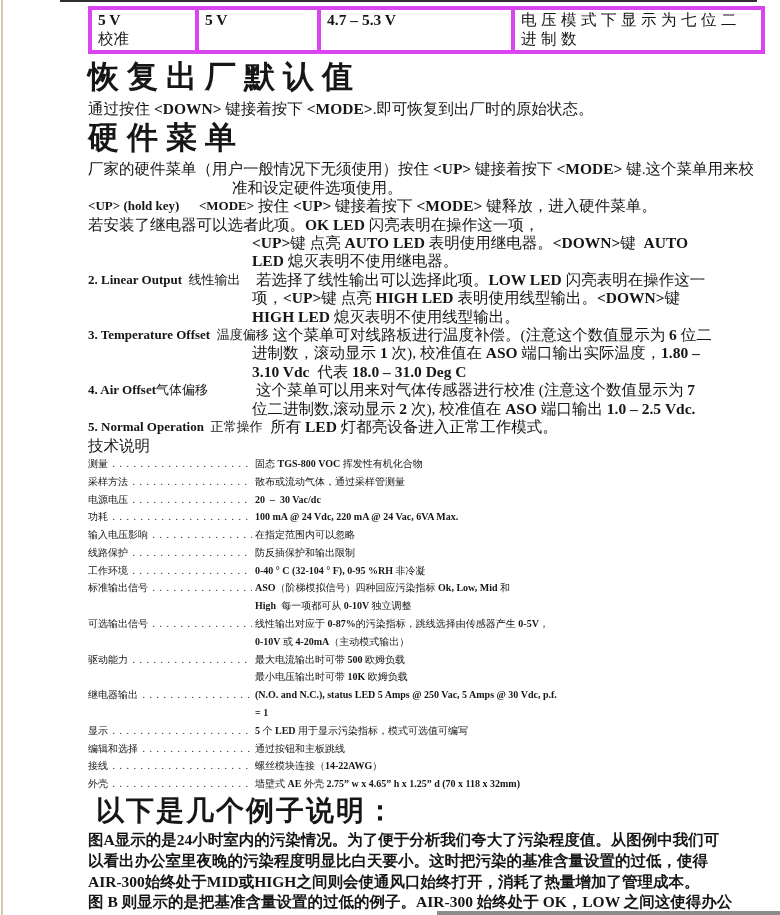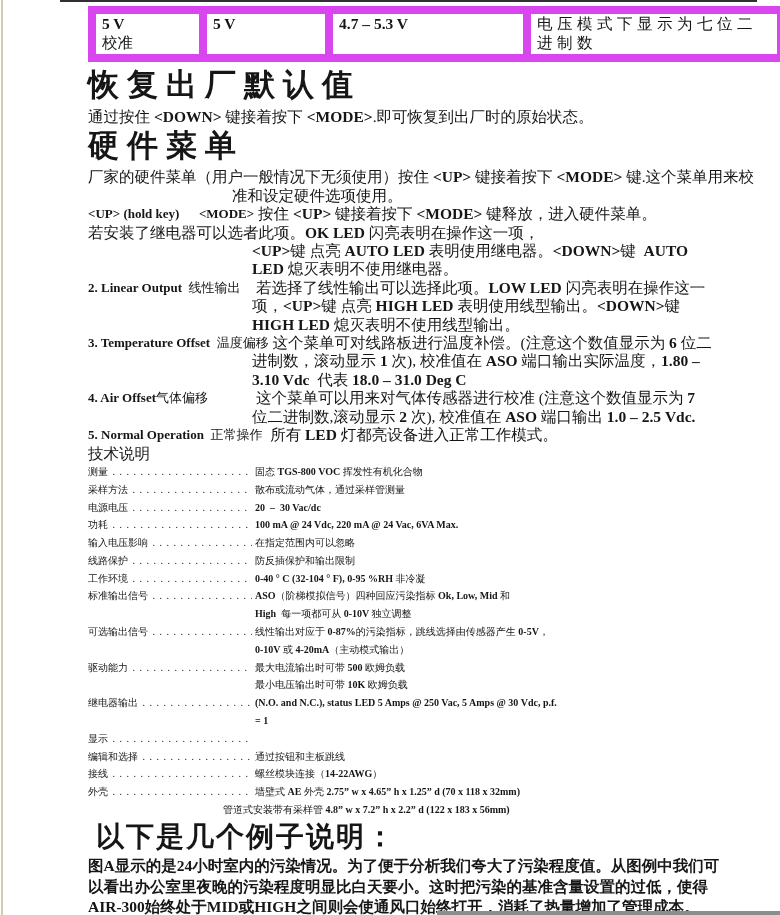--- a/index.html
+++ b/index.html
@@ -8,21 +8,21 @@
     background:#ffffff;color:#161616;
     font-family:"Liberation Serif","DejaVu Serif",serif;
   }
   b{font-weight:700;}
   .edge-line{position:absolute;left:1px;top:0;width:2px;height:915px;background:#d9c9ac;}
   .top-rule{position:absolute;left:60px;top:0;width:697px;height:2px;background:#303030;}
   .bottom-bar{position:absolute;left:437px;top:911px;width:343px;height:4px;background:#8d8d8d;}
   .content{position:absolute;left:88px;top:6px;width:687px;}
 
   table.cal{border-collapse:collapse;table-layout:fixed;width:667px;}
-  table.cal td{border:8px solid #d946ef;padding:1px 6px 2px;vertical-align:top;}
+  table.cal td{border:4px solid #d946ef;padding:1px 6px 2px;vertical-align:top;}
   td.w1{width:91px;}td.w2{width:106px;}td.w3{width:178px;}td.w4{width:234px;}
   table.cal td div{font-size:15.5px;line-height:18.5px;white-space:pre;}
   td.bld .l1{font-weight:700;}
   td.sp div{letter-spacing:4.5px;}
 
   h1,h2{margin:0;font-weight:700;}
   .h-restore{margin-top:6px;font-size:31px;line-height:33px;letter-spacing:8px;}
   .h-hardware{margin-top:3px;font-size:31px;line-height:33px;letter-spacing:8px;}
   .h-examples{margin:2px 0 4px 8px;font-size:28px;line-height:31px;font-weight:700;letter-spacing:2px;}
 
@@ -228,20 +228,21 @@
     </div>
     <div class="spec-row cont">
       
       <div class="spec-value"><b>= 1</b></div>
     </div>
     <div class="spec-row">
       <div class="spec-left">
         <span class="spec-label">显示 </span>
         <span class="spec-dots">. . . . . . . . . . . . . . . . . . . . . . . . . . </span>
       </div>
+      <div class="spec-value"><b>5 </b><span>个 </span><b>LED </b><span>用于显示污染指标，模式可选值可编写</span></div>
     </div>
     <div class="spec-row">
       <div class="spec-left">
         <span class="spec-label">编辑和选择 </span>
         <span class="spec-dots">. . . . . . . . . . . . . . . . . . . . . . . . . . </span>
       </div>
       <div class="spec-value"><span>通过按钮和主板跳线</span></div>
     </div>
     <div class="spec-row">
       <div class="spec-left">
@@ -249,24 +250,20 @@
         <span class="spec-dots">. . . . . . . . . . . . . . . . . . . . . . . . . . </span>
       </div>
       <div class="spec-value"><span>螺丝模块连接（</span><b>14-22AWG</b><span>）</span></div>
     </div>
     <div class="spec-row">
       <div class="spec-left">
         <span class="spec-label">外壳 </span>
         <span class="spec-dots">. . . . . . . . . . . . . . . . . . . . . . . . . . </span>
       </div>
       <div class="spec-value"><span>墙壁式 </span><b>AE </b><span>外壳 </span><b>2.75” w x 4.65” h x 1.25” d (70 x 118 x 32mm)</b></div>
-    </div>
-    <div class="spec-row cont2">
-      
-      <div class="spec-value"><span>管道式安装带有采样管 </span><b>4.8” w x 7.2” h x 2.2” d (122 x 183 x 56mm)</b></div>
     </div>
 
   <h2 class="h-examples">以下是几个例子说明：</h2>
 
   <div class="ex-wrap">
     <div class="ex-line">图A显示的是24小时室内的污染情况。为了便于分析我们夸大了污染程度值。从图例中我们可</div>
       <div class="ex-line">以看出办公室里夜晚的污染程度明显比白天要小。这时把污染的基准含量设置的过低，使得</div>
       <div class="ex-line">AIR-300始终处于MID或HIGH之间则会使通风口始终打开，消耗了热量增加了管理成本。</div>
       <div class="ex-line">图 B 则显示的是把基准含量设置的过低的例子。AIR-300 始终处于 OK，LOW 之间这使得办公</div>
   </div>

